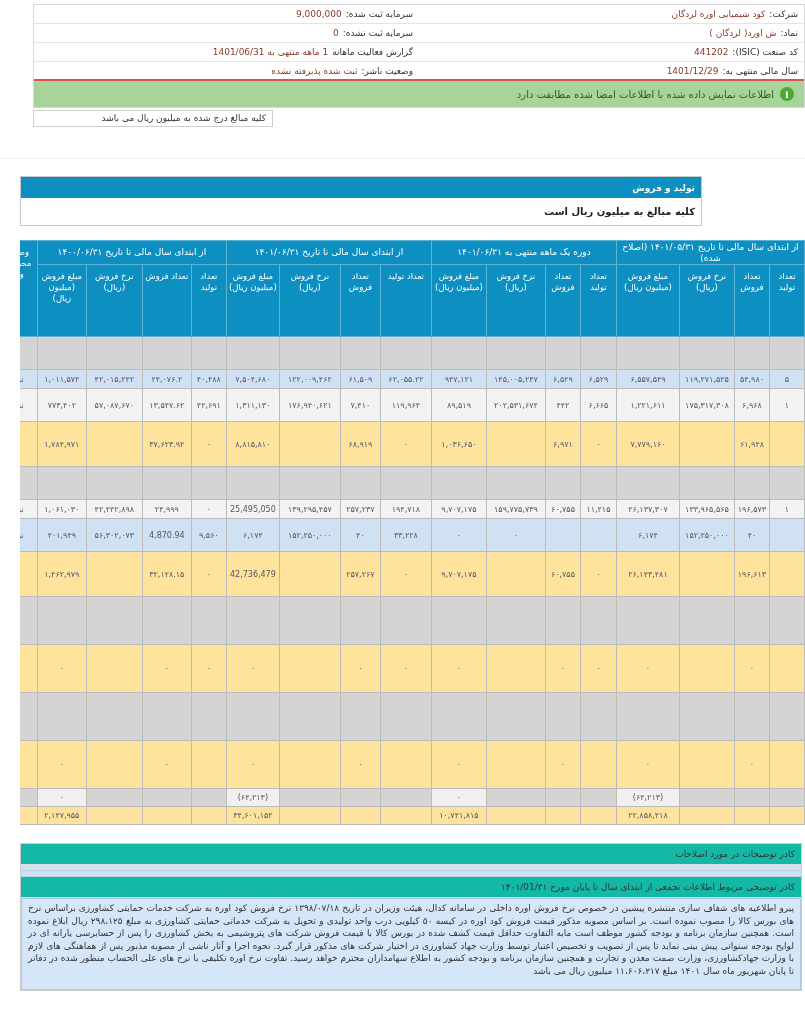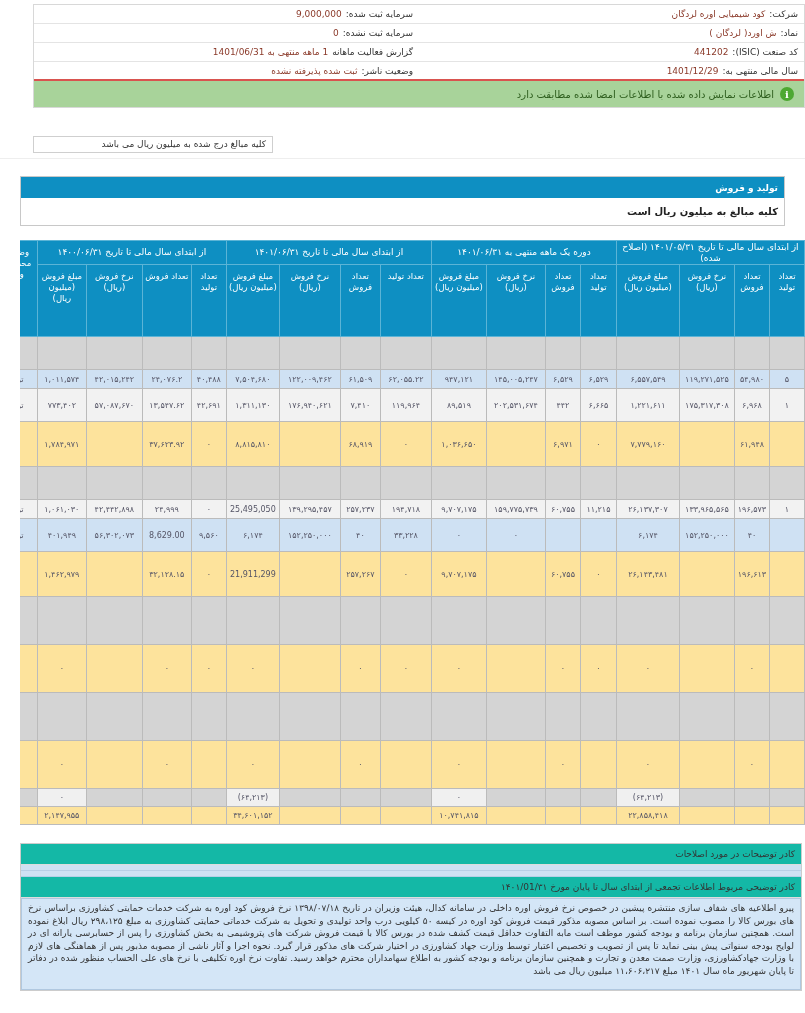--- a/index.html
+++ b/index.html
@@ -9,26 +9,26 @@
   
   .info-box { position: absolute; left: 33px; top: 4px; width: 772px; border: 1px solid #d8d8d8; background: #fff; }
   .info-row { display: flex; height: 19px; border-bottom: 1px solid #e4e4e4; }
   .info-cell { flex: 1; display: flex; align-items: center; padding: 0 6px; font-size: 9px; white-space: nowrap; }
   .info-cell .lbl { color: #333; margin-left: 4px; }
   .info-cell .val { color: #8b3a2a; }
   .info-row.last { border-bottom: 2px solid #d9534f; }
   .alert-ok { height: 26px; background: #a8d39a; display: flex; align-items: center; padding: 0 10px; color: #2e5e1e; font-size: 10px; }
   .info-circle { width: 14px; height: 14px; border-radius: 50%; background: #4da832; color: #fff; font-size: 10px; font-weight: bold; display: inline-flex; align-items: center; justify-content: center; margin-left: 6px; font-family: "DejaVu Serif", serif; }
 
-  .units-note { position: absolute; left: 33px; top: 110px; width: 240px; height: 17px; border: 1px solid #cfcfcf; background: #fff; font-size: 9px; color: #333; padding: 2px 6px; margin-top: 26px; }
+  .units-note { position: absolute; left: 33px; top: 110px; width: 240px; height: 17px; border: 1px solid #cfcfcf; background: #fff; font-size: 9px; color: #333; padding: 2px 6px; }
 
   .sep { position: absolute; left: 0; top: 158px; width: 805px; height: 1px; background: #eee; }
 
   
-  .section { position: absolute; left: 20px; top: 176px; width: 765px; border: 1px solid #c8c8c8; }
+  .section { position: absolute; left: 20px; top: 176px; width: 682px; border: 1px solid #c8c8c8; }
   .section-title { height: 21px; background: #0e8fc2; color: #fff; font-size: 9px; font-weight: bold; display: flex; align-items: center; padding: 0 6px; }
   .section-sub { height: 27px; background: #fff; font-size: 10px; font-weight: bold; color: #222; display: flex; align-items: center; padding: 0 6px; }
 
   
   .tbl-wrap { position: absolute; left: 20px; top: 240px; width: 785px; overflow: hidden; }
   table.grid { border-collapse: collapse; direction: ltr; table-layout: fixed; width: 790px; }
   table.grid td, table.grid th { border: 1px solid #bbbbbb; font-size: 8px; text-align: center; vertical-align: middle; overflow: hidden; white-space: nowrap; padding: 0 2px; color: #556; font-weight: normal; }
   table.grid th { background: #0e8fc2; color: #fff; border-color: #5bb4d6; font-size: 8.5px; line-height: 11px; white-space: normal; }
   table.grid th.grp { height: 24px; font-size: 9px; }
   table.grid th.sub { height: 72px; vertical-align: top; padding-top: 6px; }
@@ -270,42 +270,42 @@
           <td>۱۱,۲۱۵</td>
           <td>۲۶,۱۳۷,۳۰۷</td>
           <td>۱۳۳,۹۶۵,۵۶۵</td>
           <td>۱۹۶,۵۷۳</td>
           <td>۱</td>
         </tr>
         <tr class="blue" style="height: 33px;">
           <td class="status">تولید</td>
           <td>۴۰۱,۹۴۹</td>
           <td>۵۶,۳۰۲,۰۷۳</td>
-          <td>8,629.00</td>
+          <td>4,870.94</td>
           <td>۹,۵۶۰</td>
           <td>۶,۱۷۴</td>
           <td>۱۵۲,۲۵۰,۰۰۰</td>
           <td>۴۰</td>
           <td>۳۳,۲۲۸</td>
           <td>۰</td>
           <td>۰</td>
           <td></td>
           <td></td>
           <td>۶,۱۷۴</td>
           <td>۱۵۲,۲۵۰,۰۰۰</td>
           <td>۴۰</td>
           <td></td>
         </tr>
         <tr class="yellow" style="height: 45px;">
           <td class="status"></td>
           <td class="top">۱,۴۶۲,۹۷۹</td>
           <td class="top"></td>
           <td class="top">۳۲,۱۲۸.۱۵</td>
           <td class="top">۰</td>
-          <td class="top">21,911,299</td>
+          <td class="top">42,736,479</td>
           <td class="top"></td>
           <td class="top">۲۵۷,۲۶۷</td>
           <td class="top">۰</td>
           <td class="top">۹,۷۰۷,۱۷۵</td>
           <td class="top"></td>
           <td class="top">۶۰,۷۵۵</td>
           <td class="top">۰</td>
           <td class="top">۲۶,۱۴۳,۴۸۱</td>
           <td class="top"></td>
           <td class="top">۱۹۶,۶۱۳</td>

